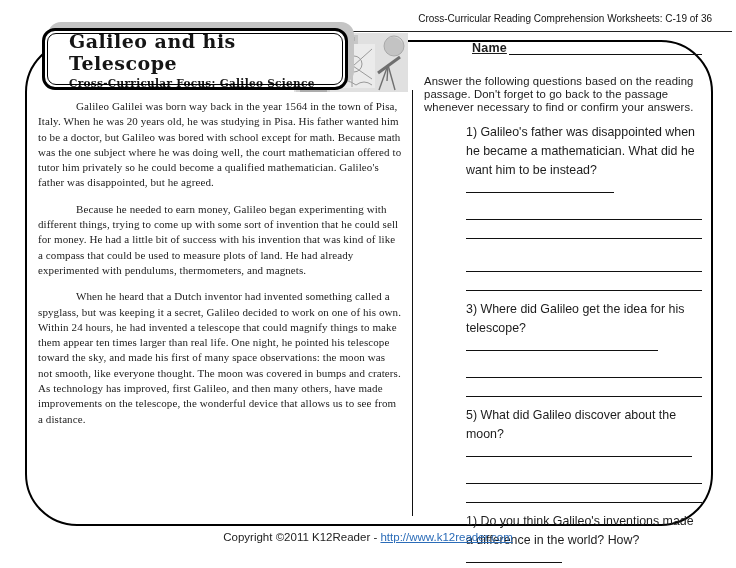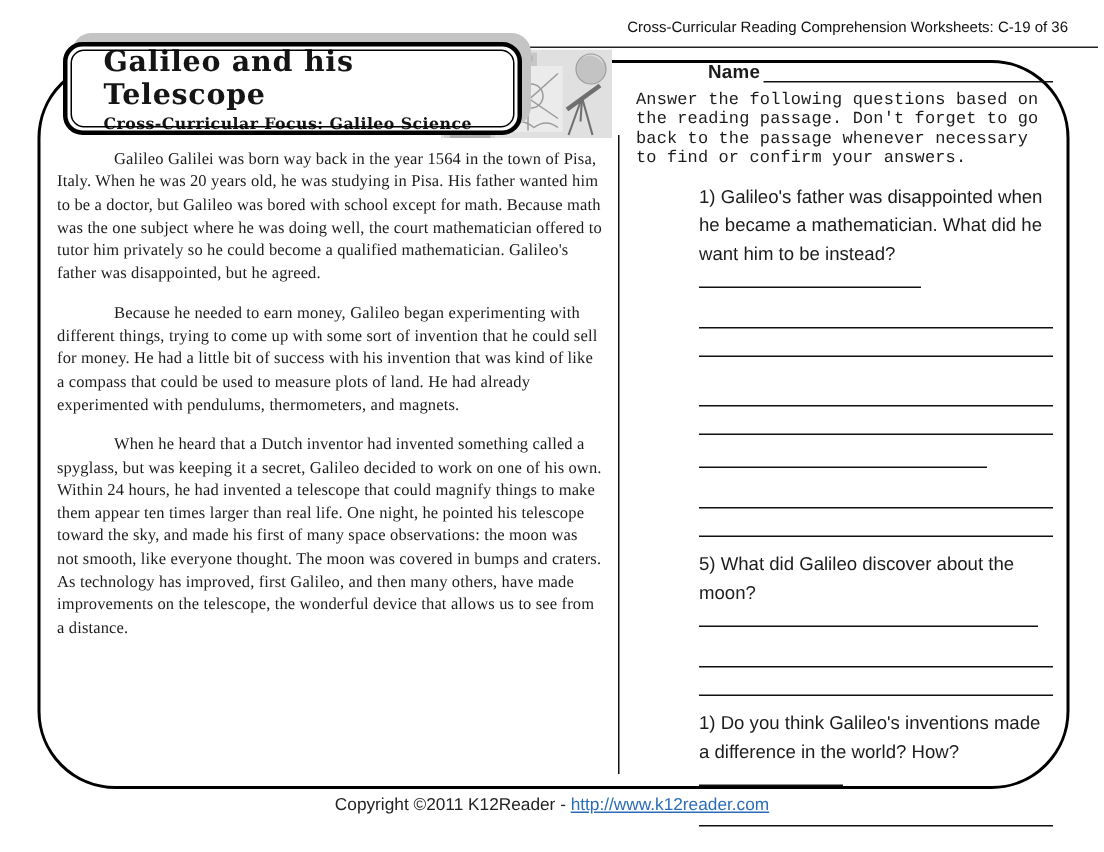--- a/index.html
+++ b/index.html
@@ -51,25 +51,25 @@
   .passage p{margin:0 0 11px 0;text-indent:38px;}
   
   .divider{
     position:absolute;left:412px;top:90px;height:426px;width:0;
     border-left:1.8px solid #111;
   }
   
   .right-col{
     position:absolute;left:424px;top:40px;width:278px;color:#1c1c1c;
   }
-  .name-row{display:flex;align-items:flex-end;padding-left:48px;height:15px;}
+  .name-row{display:flex;align-items:flex-end;padding-left:48px;height:15px;text-decoration:underline;}
   .name-label{font-weight:bold;font-size:12.5px;letter-spacing:0.2px;}
   .name-line{flex:1;border-bottom:1.4px solid #111;height:13px;margin-left:2px;}
   .instructions{
-    margin-top:6px;font-size:11.3px;line-height:12.9px;letter-spacing:0.1px;font-family:Liberation Mono, monospace;
+    margin-top:20px;font-size:11.3px;line-height:12.9px;letter-spacing:0.1px;
   }
   .question{margin-top:9px;font-size:12.4px;line-height:19px;margin-left:42px;}
   .q2{margin-top:12px;}
   .inline-blank{
     display:inline-block;border-bottom:1.4px solid #111;height:12px;
     vertical-align:baseline;
   }
   .blank-line{
     border-bottom:1.4px solid #111;height:18px;width:100%;
   }
@@ -154,20 +154,21 @@
       <div class="blank-line blank-first"></div>
       <div class="blank-line"></div>
     </div>
 
     <div class="question q2">
       <div class="blank-line blank-first"></div>
       <div class="blank-line"></div>
     </div>
 
     <div class="question">
+      <span>3) Where did Galileo get the idea for his telescope?</span>
       <span class="inline-blank" style="width:192px"></span>
       <div class="blank-line blank-first"></div>
       <div class="blank-line"></div>
     </div>
 
     <div class="question">
       <span>5) What did Galileo discover about the moon?</span>
       <span class="inline-blank" style="width:226px"></span>
       <div class="blank-line blank-first"></div>
       <div class="blank-line"></div>

